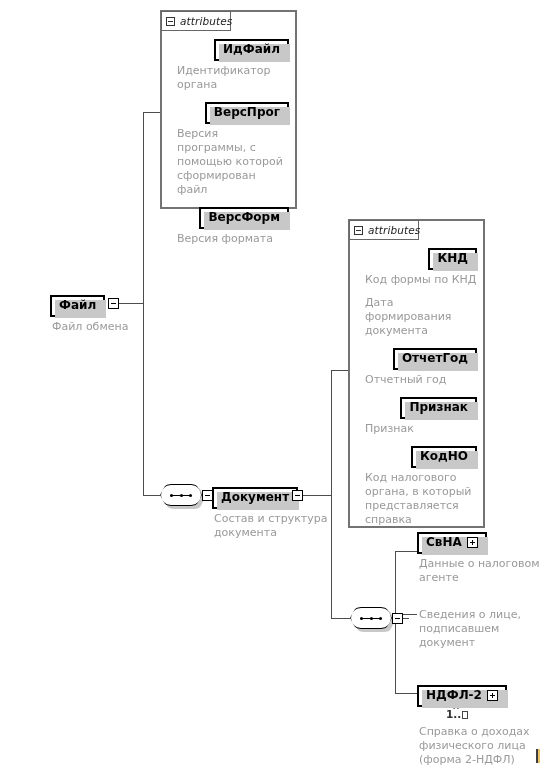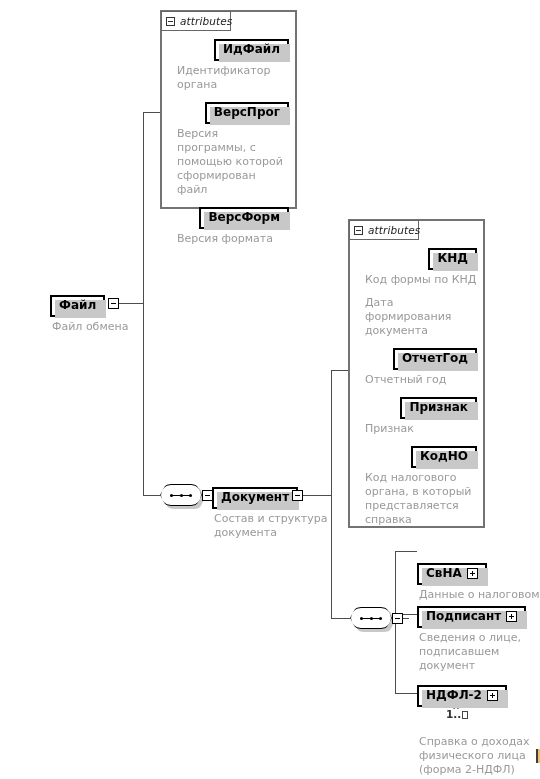--- a/index.html
+++ b/index.html
@@ -378,45 +378,42 @@
     <span class="seq-shape"></span>
     <span class="dots">
       <span class="bar"></span>
         <i></i>
         <i></i>
         <i></i>
     </span>
   </div>
   <div class="handle" style="left:392px; top:613px;"></div>
 
-  <div class="node" style="left:417px; top:562px;">
+  <div class="node" style="left:417px; top:531px;">
     <span class="namebox">
       <span>СвНА</span><span class="inner-handle"></span>
     </span>
     <div class="desc">Данные о налоговом
 агенте</div>
   </div>
 
   <div class="node" style="left:417px; top:605px;">
-    <span class="namebox">
-      <span>Подписант</span><span class="inner-handle"></span>
-    </span>
     <div class="desc">Сведения о лице,
 подписавшем
 документ</div>
   </div>
 
   <div class="node" style="left:417px; top:684px;">
     <span class="namebox">
       <span>НДФЛ-2</span><span class="inner-handle"></span>
     </span>
     <div class="card-arrow" style="left:34px; top:20px;"></div>
     <div class="cardinality" style="left:29px; top:24px;">
       <span>1..</span><span class="unbounded-box"></span>
     </div>
-    <div class="desc" style="margin-top:28px;">Справка о доходах
+    <div class="desc" style="margin-top:18px;">Справка о доходах
 физического лица
 (форма 2-НДФЛ)</div>
   </div>
 
   <div class="corner-artifact"></div>
 
 </div>
 
 </body></html>

